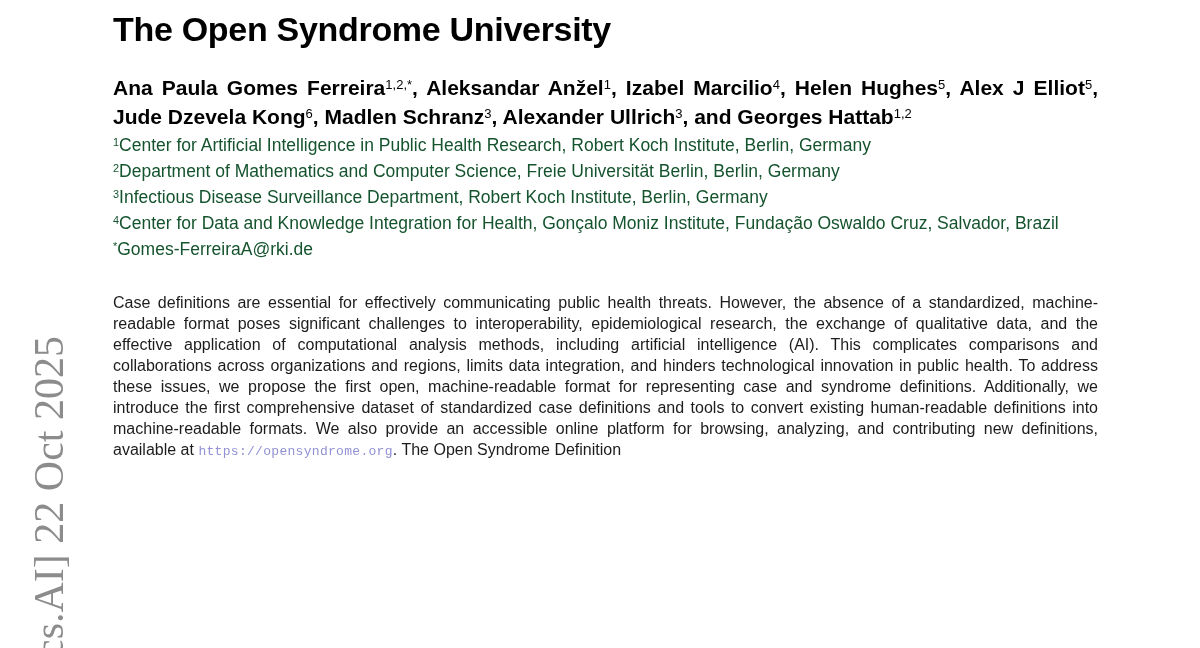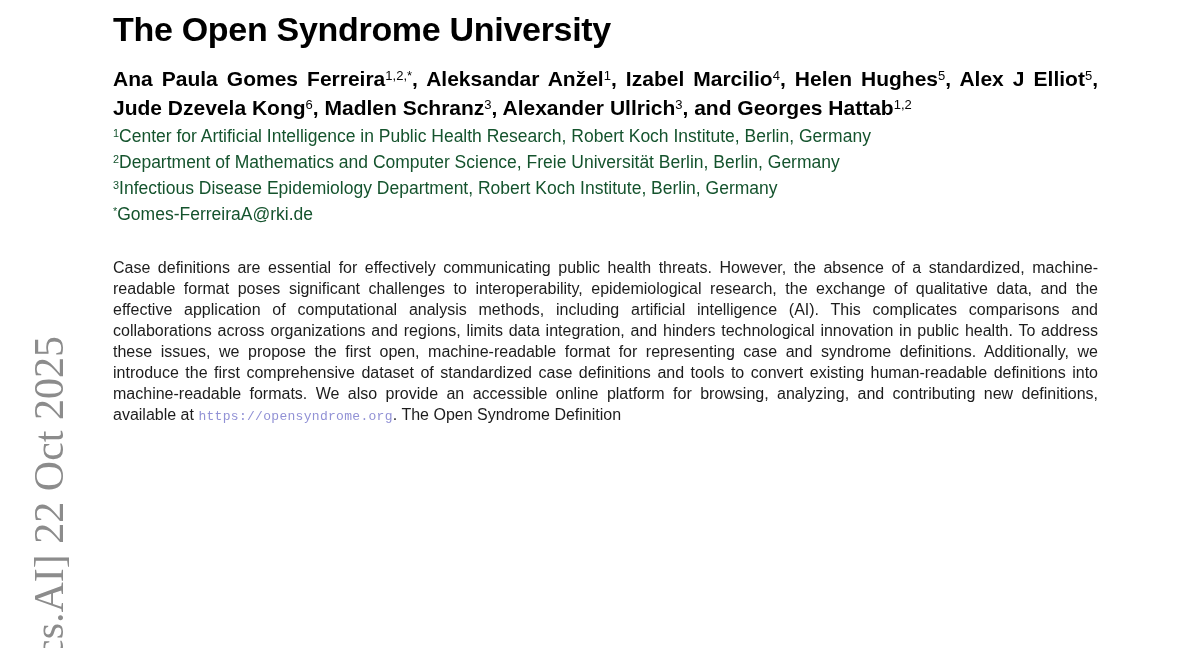--- a/index.html
+++ b/index.html
@@ -39,21 +39,21 @@
   }
   .paper-title {
     margin: 9px 0 0 0;
     font-size: 34px;
     line-height: 40px;
     font-weight: bold;
     color: #000000;
     letter-spacing: -0.3px;
   }
   .authors {
-    margin-top: 17px;
+    margin-top: 26px;
     font-size: 21px;
     line-height: 26px;
     font-weight: bold;
     color: #000000;
     text-align: justify;
   }
   .sup {
     font-size: 62%;
     font-weight: normal;
     position: relative;
@@ -99,20 +99,21 @@
 
   <h1 class="paper-title">The Open Syndrome University</h1>
 
   <div class="authors">
     <span>Ana Paula Gomes Ferreira</span><span class="sup">1,2,*</span><span>, Aleksandar Anžel</span><span class="sup">1</span><span>, Izabel Marcilio</span><span class="sup">4</span><span>, Helen Hughes</span><span class="sup">5</span><span>, Alex J Elliot</span><span class="sup">5</span><span>, Jude Dzevela Kong</span><span class="sup">6</span><span>, Madlen Schranz</span><span class="sup">3</span><span>, Alexander Ullrich</span><span class="sup">3</span><span>, and Georges Hattab</span><span class="sup">1,2</span>
   </div>
 
   <div class="affiliations">
     <div class="affiliation-row"><span class="sup">1</span><span>Center for Artificial Intelligence in Public Health Research, Robert Koch Institute, Berlin, Germany</span></div>
     <div class="affiliation-row"><span class="sup">2</span><span>Department of Mathematics and Computer Science, Freie Universität Berlin, Berlin, Germany</span></div>
-    <div class="affiliation-row"><span class="sup">3</span><span>Infectious Disease Epidemiology Department, Robert Koch Institute, Berlin, Germany</span></div>
+    <div class="affiliation-row"><span class="sup">3</span><span>Infectious Disease Surveillance Department, Robert Koch Institute, Berlin, Germany</span></div>
+    <div class="affiliation-row"><span class="sup">4</span><span>Center for Data and Knowledge Integration for Health, Gonçalo Moniz Institute, Fundação Oswaldo Cruz, Salvador, Brazil</span></div>
     <div class="affiliation-row"><span class="sup">*</span><span>Gomes-FerreiraA@rki.de</span></div>
   </div>
 
 
   <p class="abstract-body"><span>Case definitions are essential for effectively communicating public health threats. However, the absence of a standardized, machine-readable format poses significant challenges to interoperability, epidemiological research, the exchange of qualitative data, and the effective application of computational analysis methods, including artificial intelligence (AI). This complicates comparisons and collaborations across organizations and regions, limits data integration, and hinders technological innovation in public health. To address these issues, we propose the first open, machine-readable format for representing case and syndrome definitions. Additionally, we introduce the first comprehensive dataset of standardized case definitions and tools to convert existing human-readable definitions into machine-readable formats. We also provide an accessible online platform for browsing, analyzing, and contributing new definitions, available at </span><span class="url-link">https://opensyndrome.org</span><span>. The Open Syndrome Definition</span></p>
 
 </div>
 
 </body></html>

